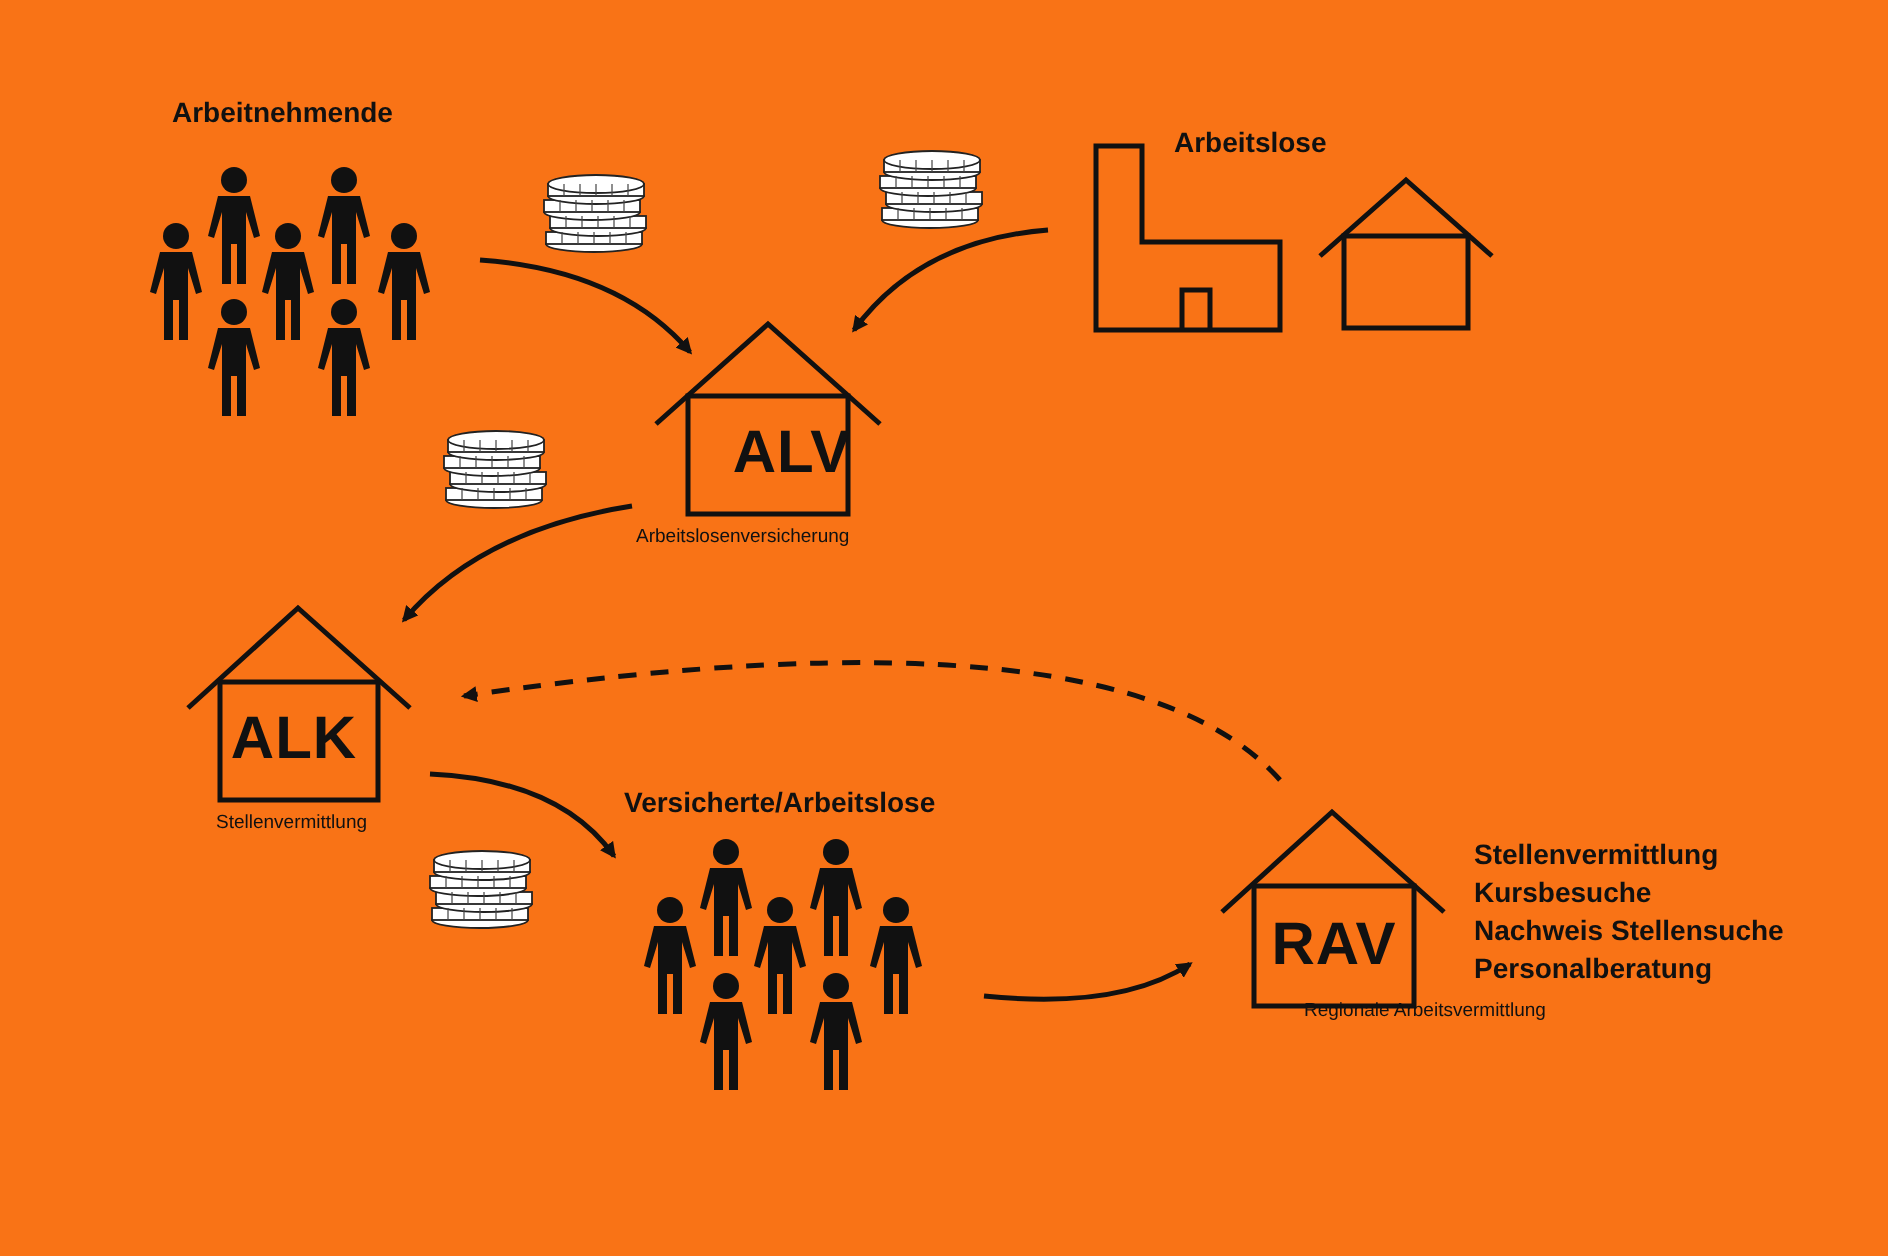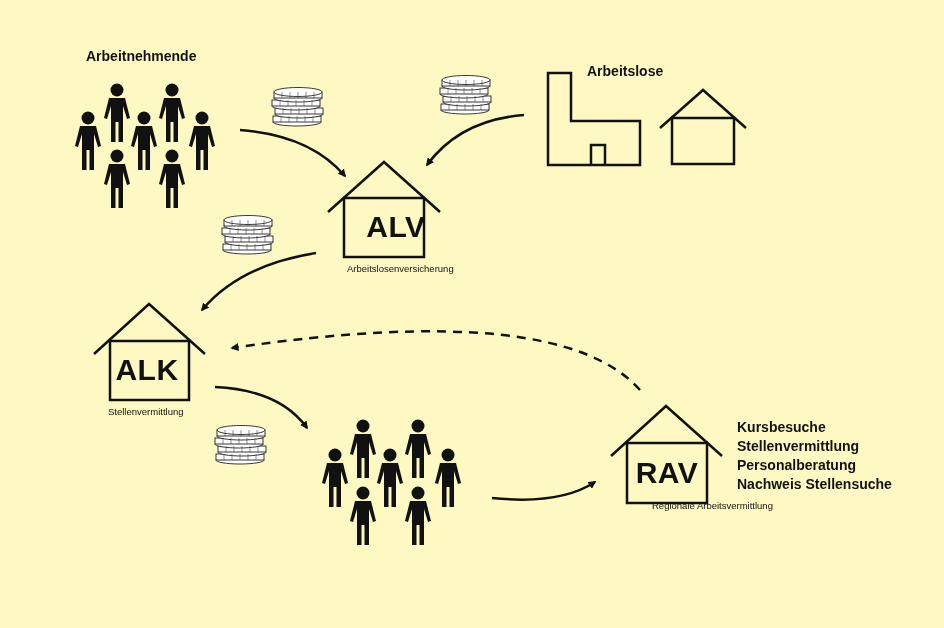--- a/index.html
+++ b/index.html
@@ -1,16 +1,16 @@
 <!DOCTYPE html>
 <html><head>
 <meta charset="utf-8">
 <style>
   html,body{margin:0;padding:0;background:#fff;}
-  #stage{position:relative;width:944px;height:628px;overflow:hidden;background:#fef9c3;font-family:"Liberation Sans",sans-serif;color:#111;text-decoration:underline;}
+  #stage{position:relative;width:944px;height:628px;overflow:hidden;background:#f97316;font-family:"Liberation Sans",sans-serif;color:#111;text-decoration:underline;}
   svg{position:absolute;left:0;top:0;}
   .lbl{position:absolute;font-weight:bold;font-size:14px;white-space:nowrap;}
   .cap{position:absolute;font-size:9.5px;white-space:nowrap;}
   .abbr{position:absolute;font-weight:bold;font-size:30px;letter-spacing:0.5px;text-align:center;}
   .svc{position:absolute;font-weight:bold;font-size:14px;line-height:19px;}
 </style>
 </head>
 <body>
 
 <div id="stage">
@@ -106,29 +106,30 @@
     <path d="M524,115 Q460,120 427,165" marker-end="url(#ah)"></path>
     <path d="M316,253 Q240,265 202,310" marker-end="url(#ah)"></path>
     <path d="M215,387 Q280,390 307,428" marker-end="url(#ah)"></path>
     <path d="M492,498 Q560,505 595,482" marker-end="url(#ah)"></path>
     <path d="M640,390 Q560,300 232,348" stroke-dasharray="9,7" marker-end="url(#ah)"></path>
   </g>
 </svg>
 
 <div class="lbl" style="left:86px;top:48px;">Arbeitnehmende</div>
 <div class="lbl" style="left:587px;top:63px;">Arbeitslose</div>
+<div class="lbl" style="left:312px;top:393px;">Versicherte/Arbeitslose</div>
 
 <div class="abbr" style="left:344px;top:210px;width:104px;">ALV</div>
-<div class="cap" style="left:347px;top:263px;">Arbeitslosenversicherung</div>
+<div class="cap" style="left:318px;top:263px;">Arbeitslosenversicherung</div>
 
 <div class="abbr" style="left:110px;top:353px;width:74px;">ALK</div>
 <div class="cap" style="left:108px;top:406px;">Stellenvermittlung</div>
 
 <div class="abbr" style="left:627px;top:456px;width:80px;">RAV</div>
 <div class="cap" style="left:628px;top:500px;margin-left:24px;">Regionale Arbeitsvermittlung</div>
 
 <div class="svc" style="left:737px;top:418px;">
+  <div>Stellenvermittlung</div>
   <div>Kursbesuche</div>
-  <div>Stellenvermittlung</div>
+  <div>Nachweis Stellensuche</div>
   <div>Personalberatung</div>
-  <div>Nachweis Stellensuche</div>
 </div>
 </div>
 
 </body></html>

